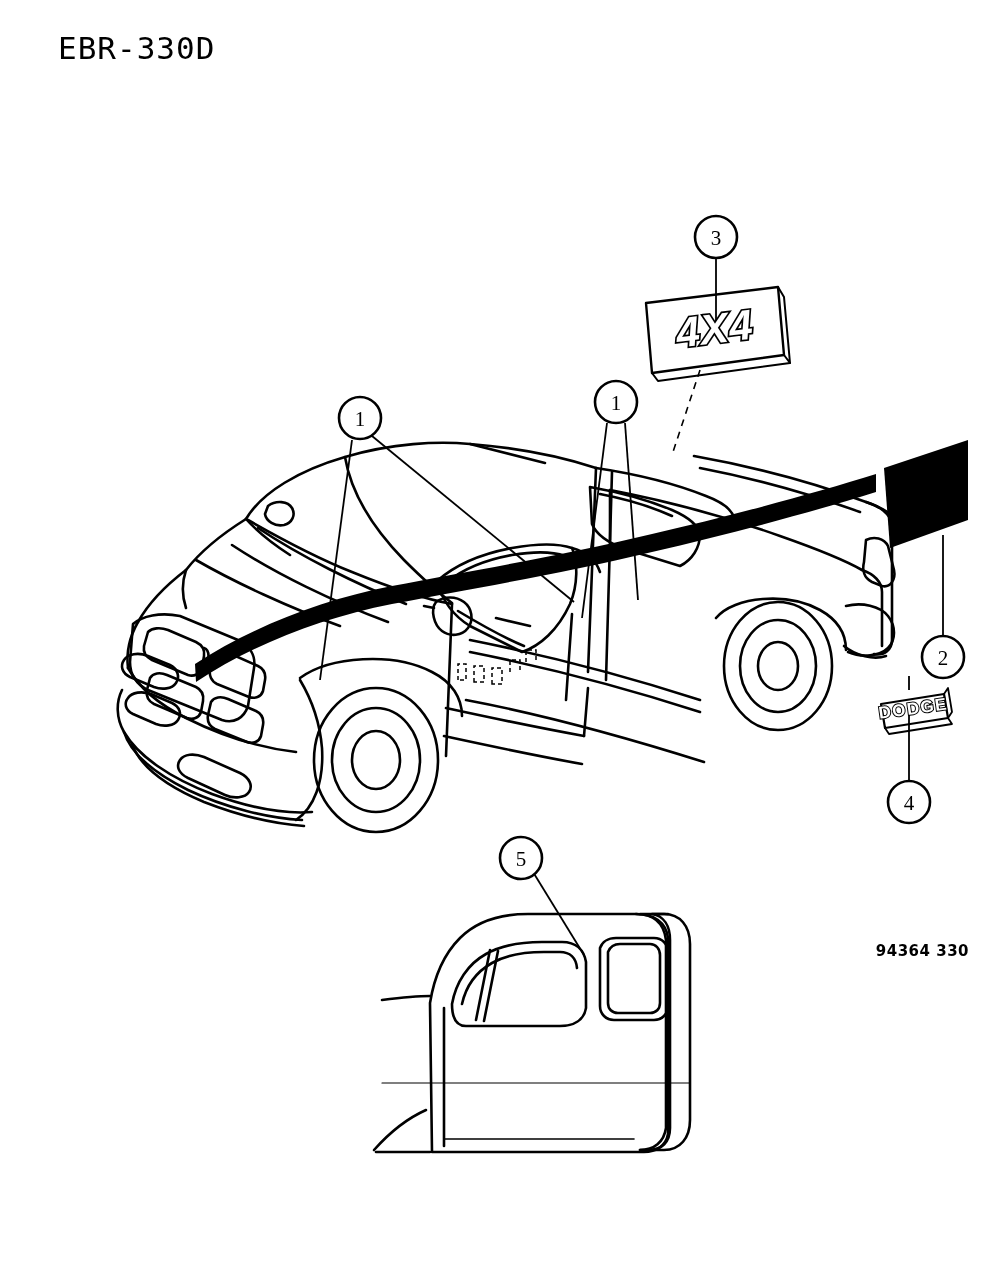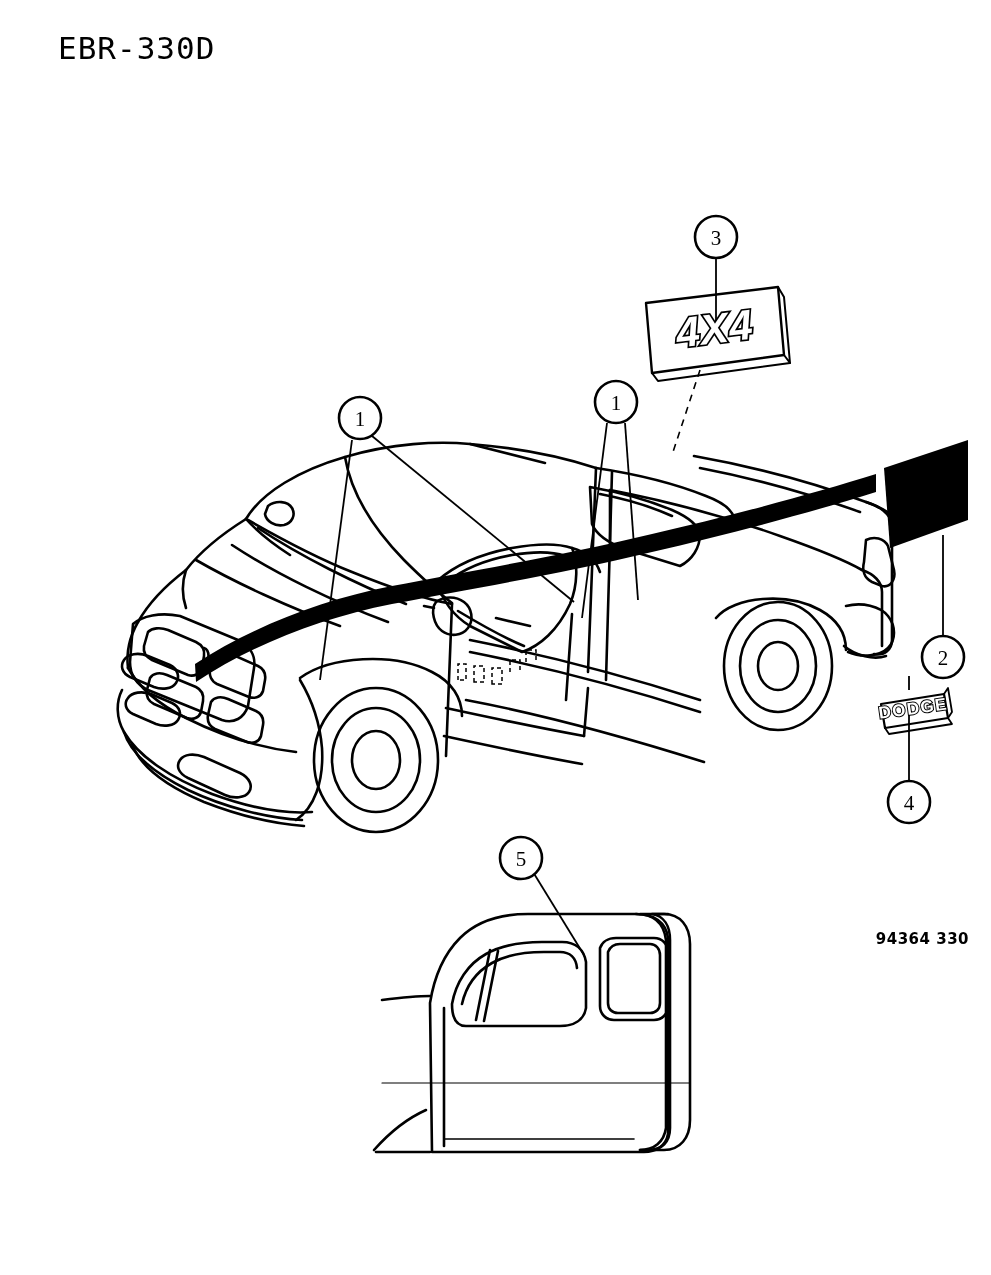--- a/index.html
+++ b/index.html
@@ -27,21 +27,21 @@
     top: 30px;
     font-family: "DejaVu Sans Mono", "Liberation Mono", monospace;
     font-size: 31px;
     letter-spacing: 1px;
     color: #000000;
     white-space: nowrap;
   }
   .sheet-code {
     position: absolute;
     right: 22px;
-    bottom: 16px;
+    bottom: 4px;
     font-family: "DejaVu Sans", sans-serif;
     font-size: 15px;
     font-weight: bold;
     letter-spacing: 0.5px;
     color: #000000;
     white-space: nowrap;
   }
   #art {
     position: absolute;
     left: 0;

